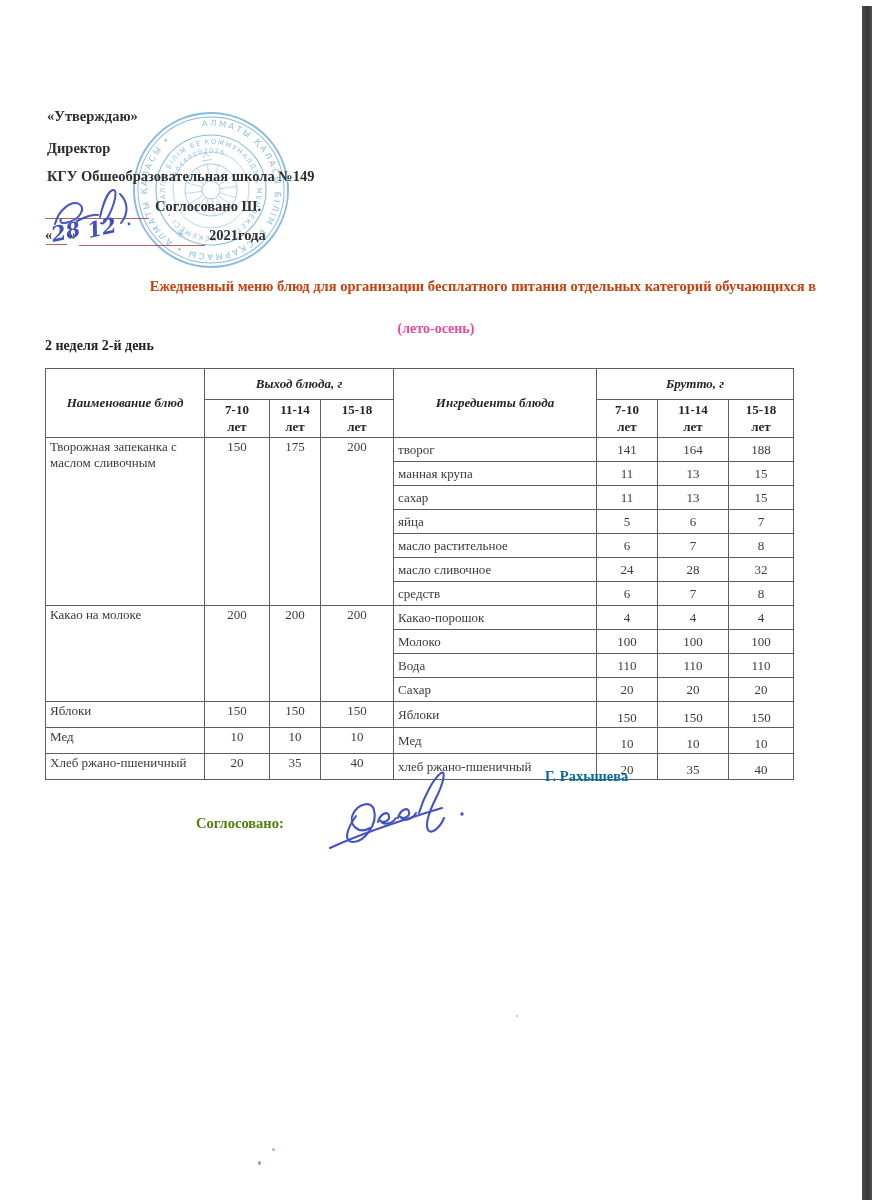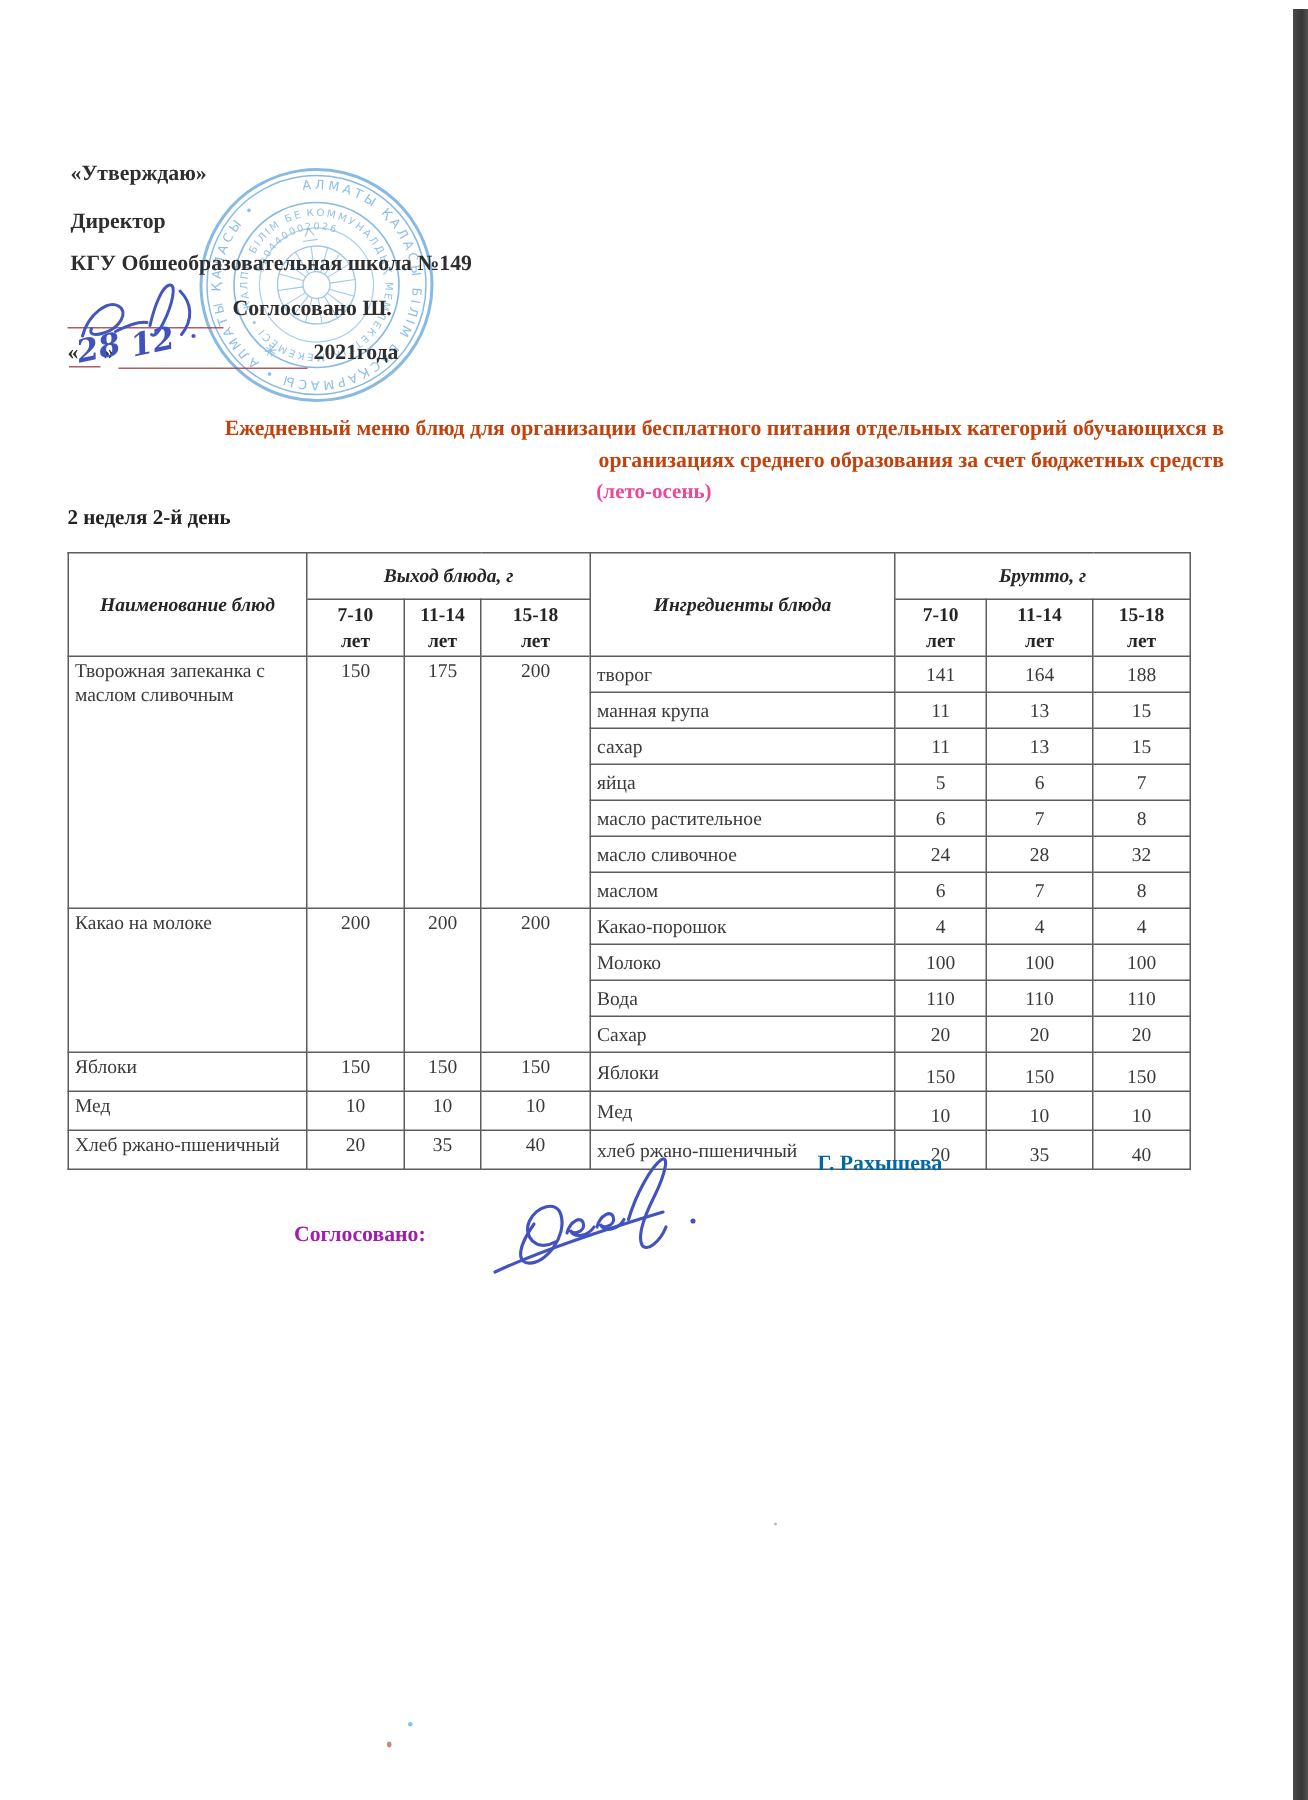--- a/index.html
+++ b/index.html
@@ -38,21 +38,21 @@
   .menu .h1 th { height:28px;font-style:italic; }
   .menu .h2 th { height:35px; line-height:1.25; }
   td.namec { vertical-align:top; text-align:left; }
   td.out  { vertical-align:top; text-align:center; }
   td.ing  { text-align:left; height:21px; vertical-align:middle; }
   td.num  { text-align:center; vertical-align:middle; }
   tr.single td { height:23px; }
   tr.single td.bnum { vertical-align:bottom; }
 
   
-  .agreed { position:absolute; left:196px; top:815px; font-weight:bold; font-size:14.5px; color:#a21caf; }
+  .agreed { position:absolute; left:196px; top:815px; font-weight:bold; font-size:14.5px; color:#4d7c0f; }
   .approver { position:absolute; left:545px; top:768px; font-weight:bold; font-size:14.5px; color:#0369a1; }
   .foot-sig { position:absolute; left:320px; top:760px; width:156px; height:96px; z-index:3; }
 
   .speck { position:absolute; border-radius:50%; }
 </style>
 </head>
 <body>
 
 <div class="scan-edge"></div>
 
@@ -127,21 +127,20 @@
   <span class="hand" style="left:6px; top:-6px;">28</span>
   <span class="abs" style="left:24px; top:2px;">»</span>
   <span class="hand" style="left:42px; top:-10px;">12</span>
   <span class="ul" style="left:1px; top:19px; width:21px;"></span>
   <span class="ul" style="left:34px; top:20px; width:126px;"></span>
   <span class="abs" style="left:164px; top:2px;">2021года</span>
 </div>
 
 <div class="doc-title">
   <div>Ежедневный меню блюд для организации бесплатного питания отдельных категорий обучающихся в</div>
-  <div>организациях среднего образования за счет бюджетных средств</div>
 </div>
 <div class="season">(лето-осень)</div>
 <div class="weekday">2 неделя 2-й день</div>
 
 <table class="menu">
   <colgroup>
     <col style="width:159px">
       <col style="width:65px">
       <col style="width:51px">
       <col style="width:73px">
@@ -220,21 +219,21 @@
       <td class="num">7</td>
       <td class="num">8</td>
     </tr>
     <tr>
       <td class="ing">масло сливочное</td>
       <td class="num">24</td>
       <td class="num">28</td>
       <td class="num">32</td>
     </tr>
     <tr>
-      <td class="ing">маслом</td>
+      <td class="ing">средств</td>
       <td class="num">6</td>
       <td class="num">7</td>
       <td class="num">8</td>
     </tr>
 
     <tr>
       <td class="namec" rowspan="4">Какао на молоке</td>
       <td class="out" rowspan="4">200</td>
       <td class="out" rowspan="4">200</td>
       <td class="out" rowspan="4">200</td>

